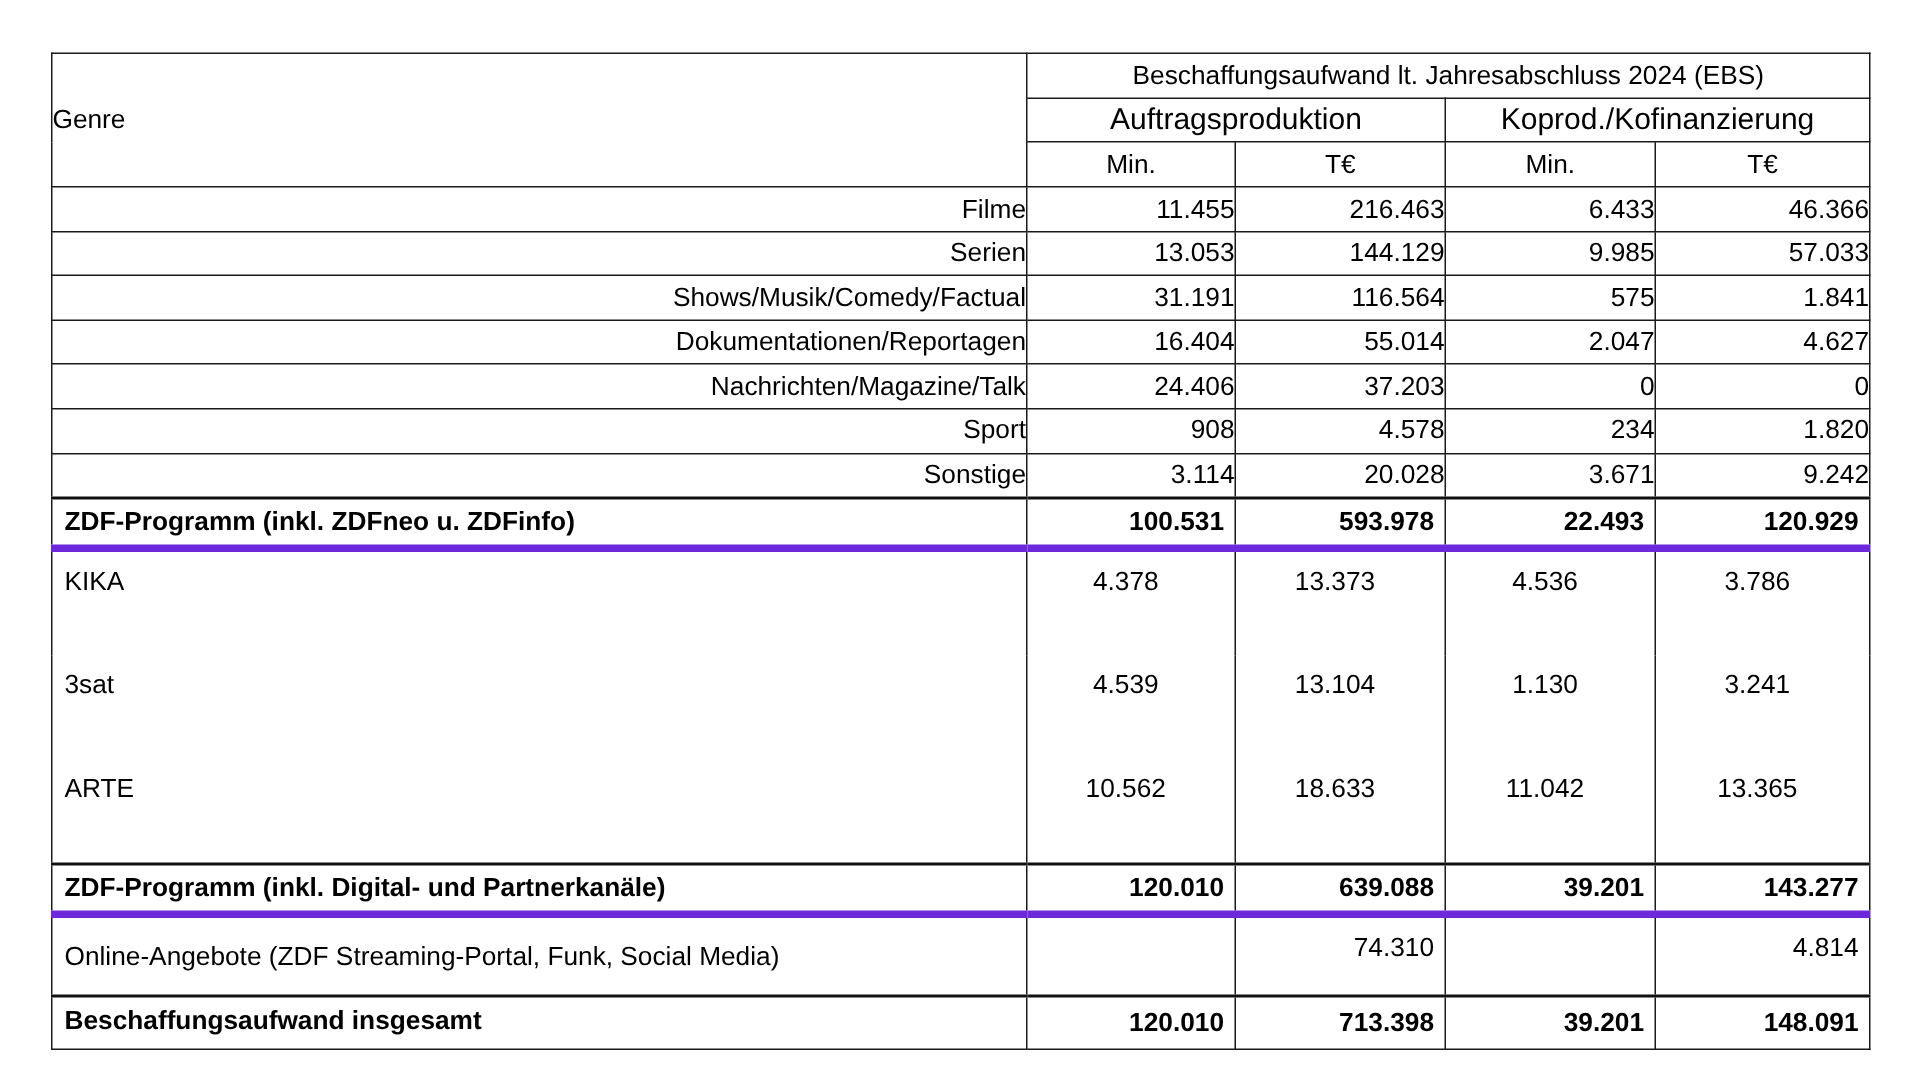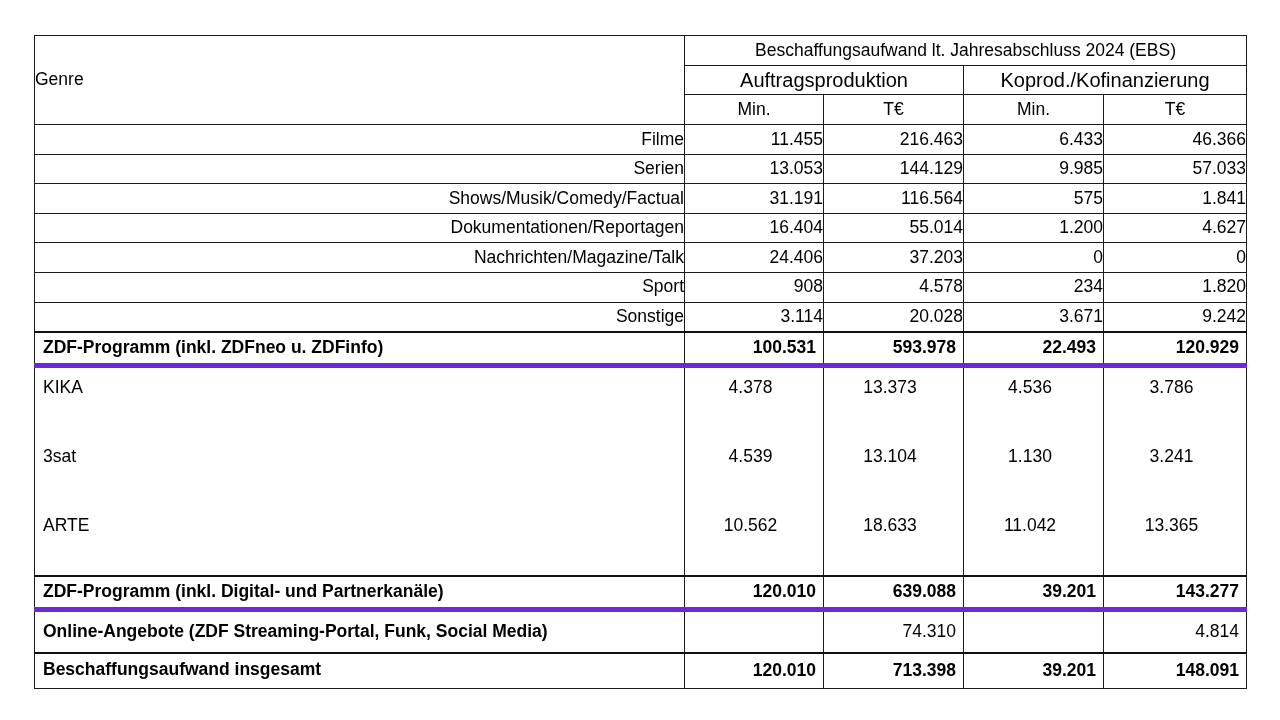--- a/index.html
+++ b/index.html
@@ -128,25 +128,24 @@
 
   
   tr.online-row td {
     height: 40px;
     border-top: 1px solid #1a1a1a;
     border-bottom: 2.6px solid #111111;
   }
   tr.online-row .o-label {
     text-align: left;
     padding: 0 0 0 8px;
-    font-weight: bold;
   }
   tr.online-row .o-num {
     text-align: right;
-    padding: 0 7px 0 0;
+    padding: 0 7px 11px 0;
   }
 
   
   tr.grand-row td {
     border-top: none;
     border-bottom: 1px solid #1a1a1a;
     font-weight: bold;
     height: 32px;
   }
   tr.grand-row .g-label {
@@ -209,21 +208,21 @@
         <td class="genre-label">Shows/Musik/Comedy/Factual</td>
         <td class="genre-num">31.191</td>
         <td class="genre-num">116.564</td>
         <td class="genre-num">575</td>
         <td class="genre-num">1.841</td>
       </tr>
       <tr class="genre-row">
         <td class="genre-label">Dokumentationen/Reportagen</td>
         <td class="genre-num">16.404</td>
         <td class="genre-num">55.014</td>
-        <td class="genre-num">1.200</td>
+        <td class="genre-num">2.047</td>
         <td class="genre-num">4.627</td>
       </tr>
       <tr class="genre-row">
         <td class="genre-label">Nachrichten/Magazine/Talk</td>
         <td class="genre-num">24.406</td>
         <td class="genre-num">37.203</td>
         <td class="genre-num">0</td>
         <td class="genre-num">0</td>
       </tr>
       <tr class="genre-row">

